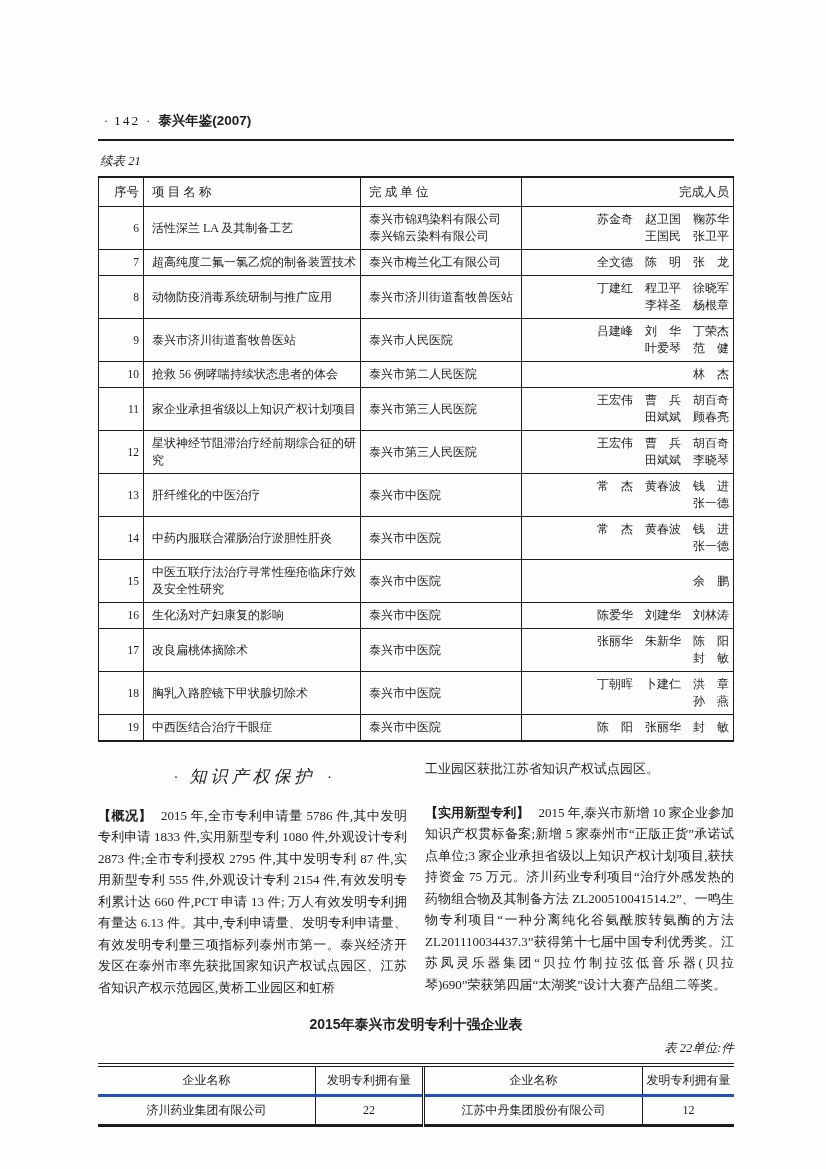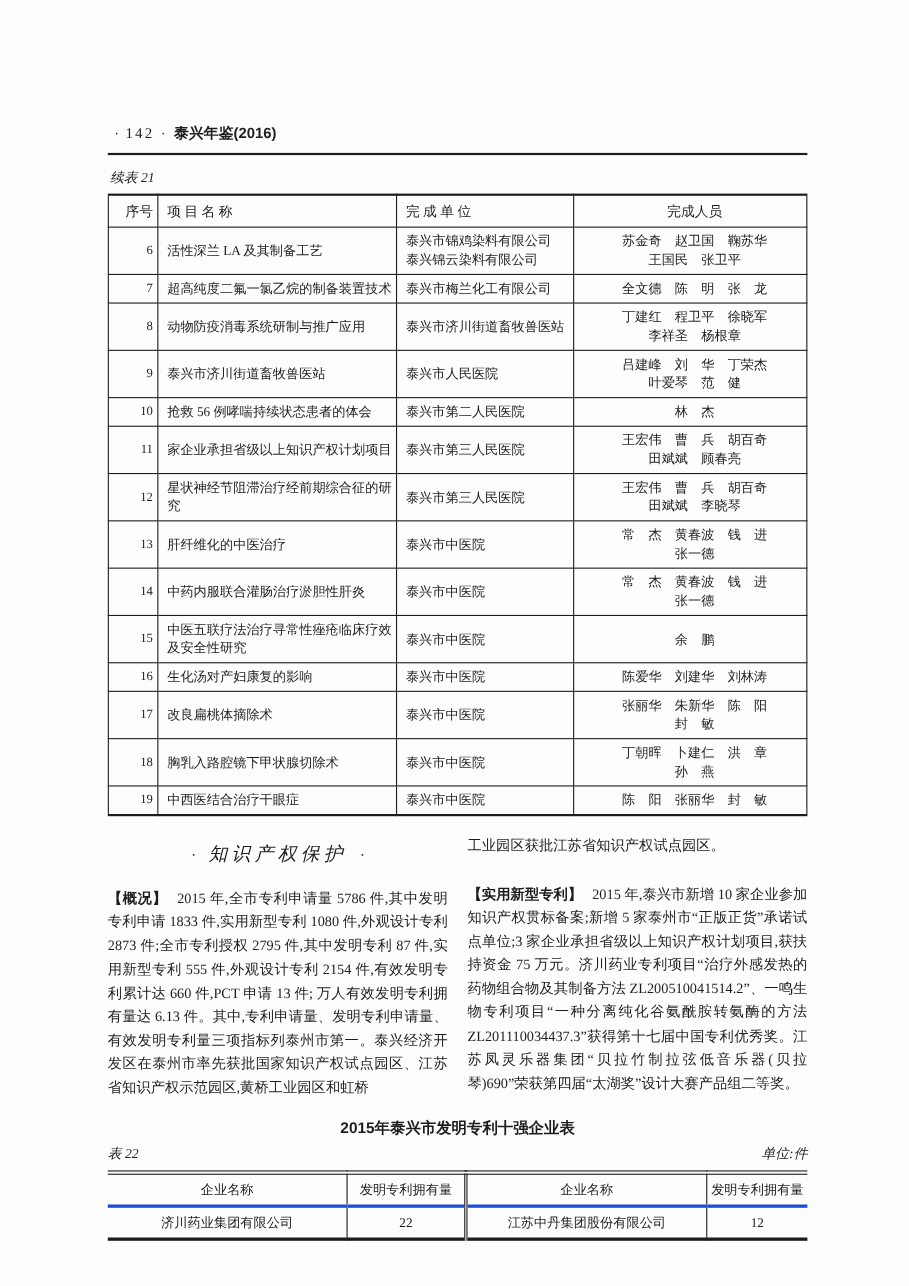--- a/index.html
+++ b/index.html
@@ -44,21 +44,21 @@
     font-weight: normal;
     font-size: 12px;
     line-height: 17px;
     padding: 4px 4px;
     vertical-align: middle;
   }
   .t21 th { height: 20px; text-align: center; font-size: 12.5px; }
   .t21 .c-no   { width: 36px; text-align: right; }
   .t21 .c-proj { width: 204px; text-align: left; padding-left: 8px; }
   .t21 .c-unit { width: 148px; text-align: left; padding-left: 8px; }
-  .t21 .c-ppl  { text-align: center; padding-left: 12px; }
+  .t21 .c-ppl  { text-align: right; padding-left: 12px; }
   .t21 td.c-no { font-size: 11.5px; }
   .t21 .line { white-space: pre-wrap; }
   
   .two-col {
     display: flex;
     gap: 18px;
     margin-top: 16px;
   }
   .col { width: 309px; font-size: 13px; line-height: 21.5px; text-align: justify; }
   .section-title {
@@ -74,21 +74,21 @@
   .continuation { margin-bottom: 22px; }
   
   .t22-title {
     text-align: center;
     font-family: "Liberation Sans", "DejaVu Sans", sans-serif;
     font-weight: bold;
     font-size: 14px;
     margin-top: 18px;
   }
   .t22-caption-row {
-    display: flex; justify-content: space-between;
+    display: flex; justify-content: flex-end;
     font-style: italic; font-size: 12.5px;
     margin: 6px 0 6px 0;
     align-items: flex-end;
   }
   .t22 { border-top: 4px double #1d1d1d; border-bottom: 3px solid #1d1d1d; }
   .t22 th, .t22 td {
     font-weight: normal;
     font-size: 12px;
     text-align: center;
     padding: 5px 2px;
@@ -103,21 +103,21 @@
 </head>
 <body>
 
 <div class="page">
   <div class="content">
 
     <div class="running-head">
       <span class="dot">·</span>
       <span class="pagenum">142</span>
       <span class="dot">·</span>
-      <span class="booktitle">泰兴年鉴(2016)</span>
+      <span class="booktitle">泰兴年鉴(2007)</span>
     </div>
 
     <div class="tbl-caption">续表 21</div>
 
     <table class="t21">
       <thead>
         <tr>
           <th class="c-no">序号</th>
           <th class="c-proj">项  目  名  称</th>
           <th class="c-unit">完  成  单  位</th>

